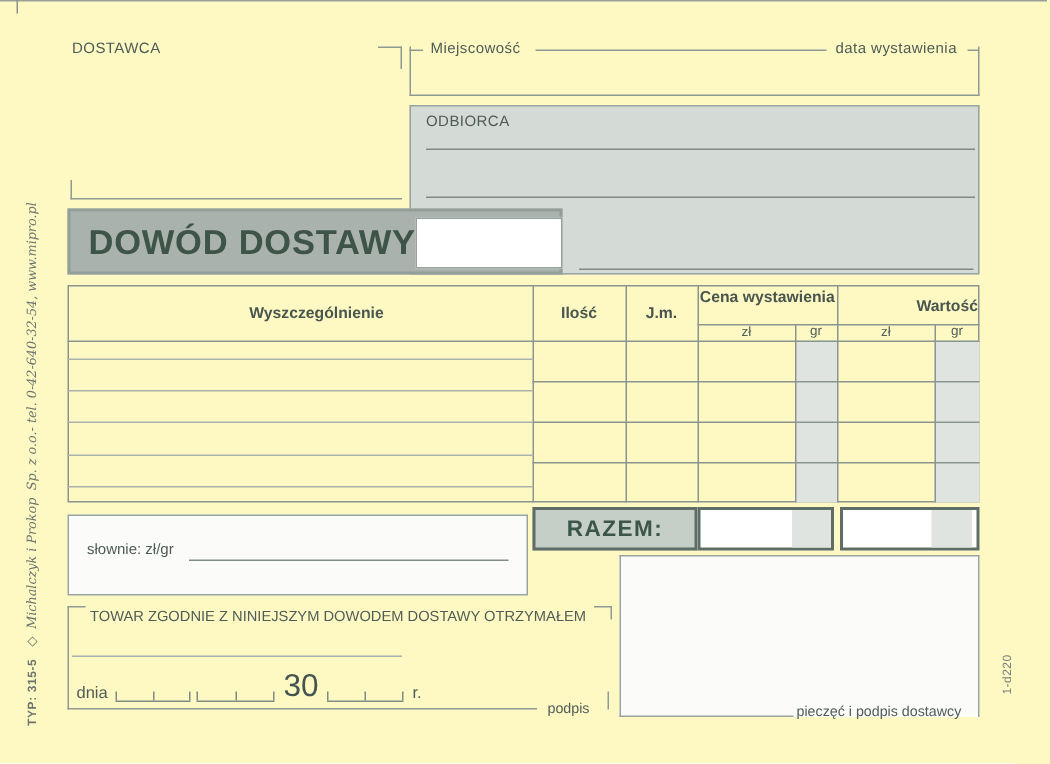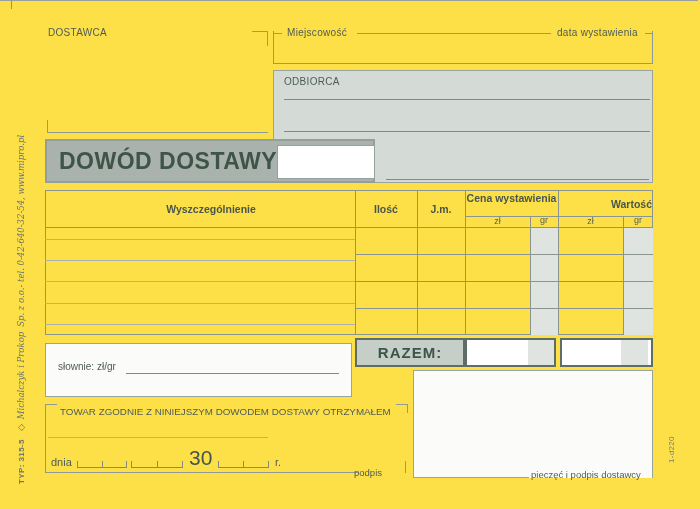--- a/index.html
+++ b/index.html
@@ -1,18 +1,18 @@
 <!DOCTYPE html>
 <html><head>
 <meta charset="utf-8">
 <style>
   html,body{margin:0;padding:0;background:#ffffff;}
   #page{
     position:relative;width:700px;height:509px;overflow:hidden;
-    background:#fde047;
+    background:#fef9c3;
     font-family:"Liberation Sans", sans-serif;
     color:#4e5c57;
   }
   .abs{position:absolute;box-sizing:border-box;}
   .lbl{position:absolute;font-size:10px;letter-spacing:.3px;color:#4e5c57;white-space:nowrap;}
   .hline{position:absolute;height:1px;background:#8a958f;}
   .vline{position:absolute;width:1px;background:#8a958f;}
   .hline.light{background:#a9b2ad;}
   .b-mid{background:#8f9a94;}
   .box{position:absolute;box-sizing:border-box;border:1px solid #9aa49e;}
@@ -165,21 +165,21 @@
     <span class="tick" style="left:26px;"></span>
     <span class="tick" style="right:0;"></span>
   </div>
   <div class="smalltext" style="left:189px;top:446px;font-size:21px;color:#44544e;">30</div>
   <div class="date-seg" style="left:218px;top:455px;width:51px;">
     <span class="tick" style="left:0;"></span>
     <span class="tick" style="left:25px;"></span>
     <span class="tick" style="right:0;"></span>
   </div>
   <div class="smalltext" style="left:275px;top:456px;font-size:11px;">r.</div>
-  <div class="smalltext" style="left:354px;top:467px;font-size:9.5px;text-align:right;">podpis</div>
+  <div class="smalltext" style="left:365px;top:467px;font-size:9.5px;text-align:right;">podpis</div>
 
   <div class="abs" style="left:413px;top:370px;width:240px;height:108px;border:1px solid #9aa49e;border-bottom:none;background:#fbfbf9;"></div>
   <div class="hline" style="left:413px;top:477px;width:116px;background:#9aa49e;"></div>
   <div class="smalltext" style="left:531px;top:469px;font-size:9.5px;">pieczęć i podpis dostawcy</div>
 
   <div class="imprint-left">
     <span class="imp-type">TYP: 315-5</span><span class="imp-logo">◇</span><span class="imp-company">Michalczyk i Prokop</span><span class="imp-details">Sp. z o.o.- tel. 0-42-640-32-54, www.mipro.pl</span>
   </div>
   <div class="imprint-right">1-d220</div>
 

